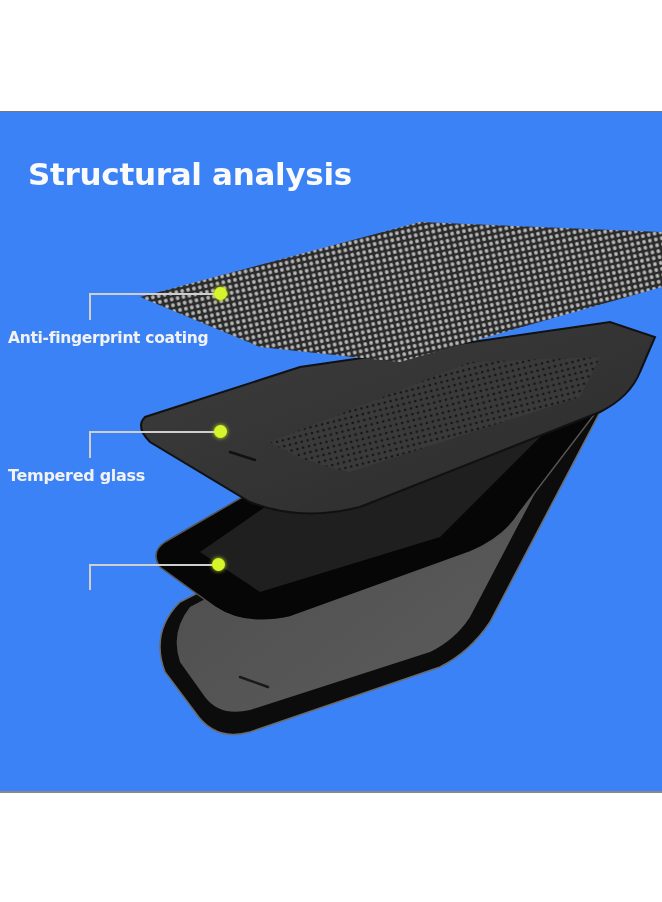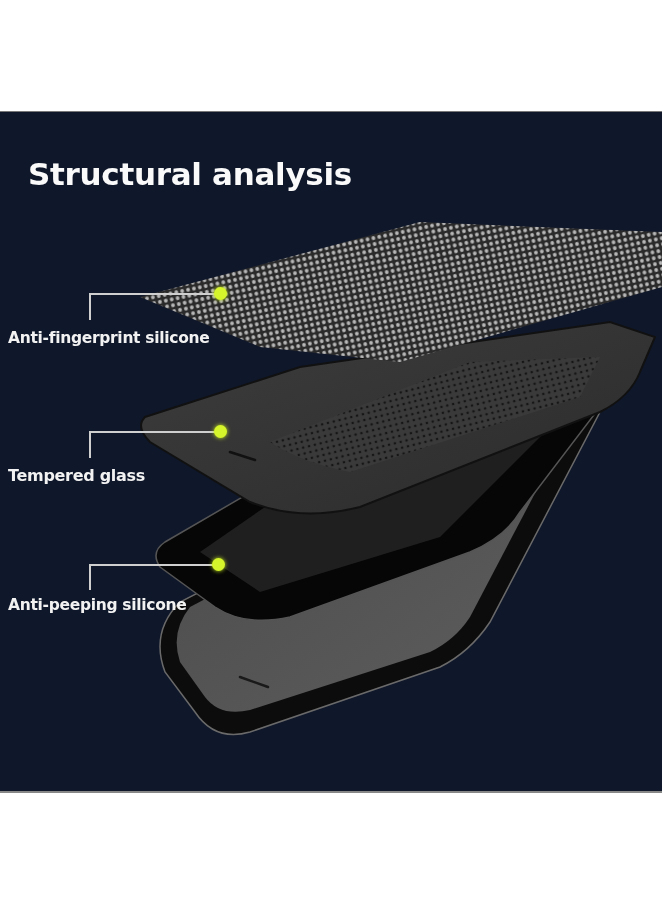--- a/index.html
+++ b/index.html
@@ -1,18 +1,18 @@
 <!DOCTYPE html>
 <html><head>
 <meta charset="utf-8">
 <style>
   html, body { margin:0; padding:0; }
   body { width:662px; height:902px; background:#ffffff; position:relative; overflow:hidden;
          font-family:"DejaVu Sans", sans-serif; }
-  .panel { position:absolute; left:0; top:111px; width:662px; height:679px; background:#0f172a;
+  .panel { position:absolute; left:0; top:111px; width:662px; height:679px; background:#3b82f6;
            border-top:1px solid #777; border-bottom:2px solid #888; overflow:hidden; }
   .title { position:absolute; left:28px; top:44px; color:#fafafa; font-weight:bold;
            font-size:31px; letter-spacing:-0.3px; white-space:nowrap; }
   .label { position:absolute; left:8px; color:#f2f2f2; font-weight:bold; font-size:15.5px;
            letter-spacing:-0.3px; white-space:nowrap; }
   .vline { position:absolute; width:2px; background:#cfcfcf; }
   .hline { position:absolute; height:2px; background:#cfcfcf; }
   .dot { position:absolute; width:13px; height:13px; border-radius:50%; background:#d6f52a;
          box-shadow:0 0 4px #c9ee20; }
   svg.art { position:absolute; left:0; top:0; }
@@ -62,25 +62,24 @@
     <g>
       <path d="M140,185 L420,110 L662,120 L662,175 L400,250 L260,235 Z" fill="url(#mesh)"></path>
     </g>
   </svg>
 
   <div class="title">Structural analysis</div>
 
   <div class="hline" style="left:89px; top:181px; width:126px;"></div>
   <div class="vline" style="left:89px; top:181px; height:27px;"></div>
   <div class="dot" style="left:214px; top:175px;"></div>
-  <div class="label" style="top:217px;">Anti-fingerprint silicone</div>
+  <div class="label" style="top:217px;">Anti-fingerprint coating</div>
 
   <div class="hline" style="left:89px; top:319px; width:126px;"></div>
   <div class="vline" style="left:89px; top:319px; height:27px;"></div>
   <div class="dot" style="left:214px; top:313px;"></div>
   <div class="label" style="top:354px; font-size:16px;">Tempered glass</div>
 
   <div class="hline" style="left:89px; top:452px; width:124px;"></div>
   <div class="vline" style="left:89px; top:452px; height:26px;"></div>
   <div class="dot" style="left:212px; top:446px;"></div>
-  <div class="label" style="top:484px;">Anti-peeping silicone</div>
 
 </div>
 
 </body></html>

